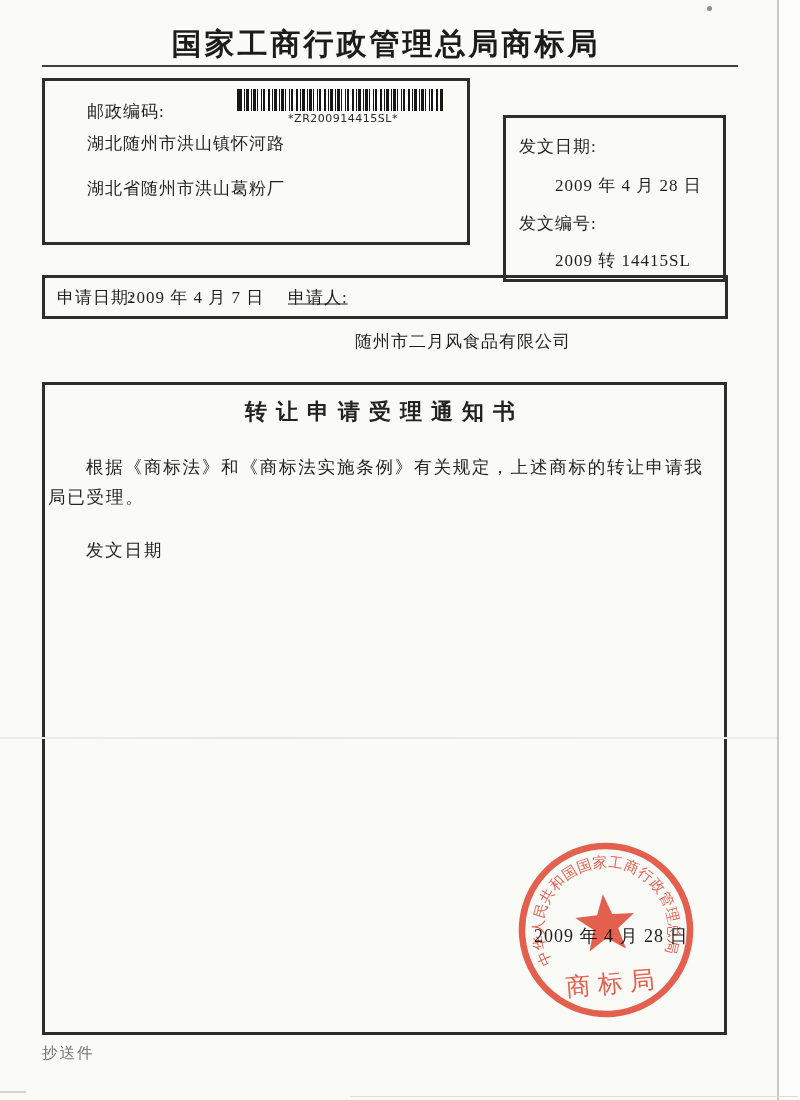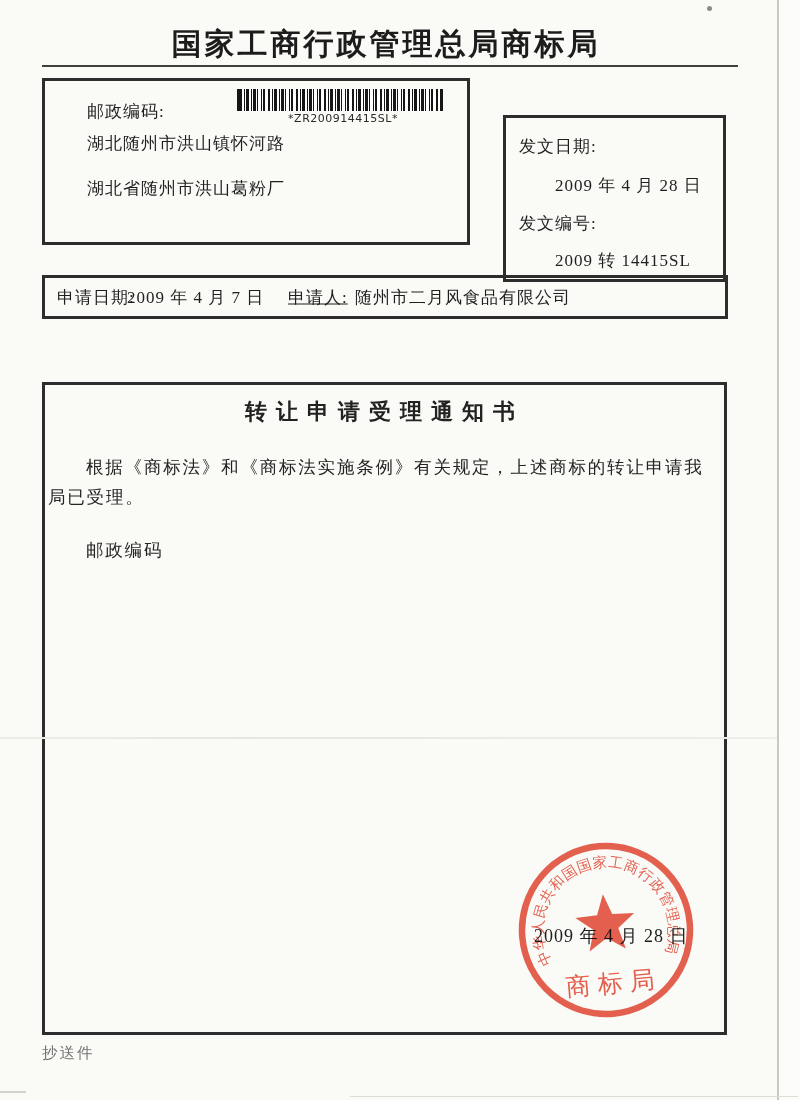--- a/index.html
+++ b/index.html
@@ -51,21 +51,21 @@
   .info-table {
     position:absolute; left:42px; top:275px; width:686px;
     border:3px solid #2d2d2d;
   }
   .info-row { position:relative; height:38px;padding-left:8px; }
   .info-row.second { height:36px; border-top:3px solid #2d2d2d; }
   .info-row span {
     position:absolute; top:50%; transform:translateY(-50%);
     font-size:17px; letter-spacing:1px; white-space:nowrap;
   }
-  .c1 { left:12px; } .c2 { left:82px; } .c3 { left:243px;text-decoration:underline; } .c4 { left:310px; }
+  .c1 { left:12px; } .c2 { left:82px; } .c3 { left:243px;text-decoration:underline; } .c4 { left:310px;margin-top:44px; }
 
   
   .notice-box {
     position:absolute; left:42px; top:382px; width:685px; height:653px;
     border:3px solid #2d2d2d;
   }
   .notice-title {
     position:absolute; left:0; top:12px; width:100%;
     text-align:center; font-size:22px; font-weight:bold; letter-spacing:9px;
     color:#222;
@@ -139,21 +139,21 @@
       <span class="c1">申请日期:</span>
       <span class="c2">2009 年 4 月 7 日</span>
       <span class="c3">申请人:</span>
       <span class="c4">随州市二月风食品有限公司</span>
     </div>
   </div>
 
   <div class="notice-box">
     <div class="notice-title">转让申请受理通知书</div>
     <div class="notice-body">根据《商标法》和《商标法实施条例》有关规定，上述商标的转让申请我局已受理。</div>
-    <div class="notice-closing">邮政编码</div>
+    <div class="notice-closing">发文日期</div>
   </div>
 
   <div class="notice-date">2009 年 4 月 28 日</div>
 
   <div class="seal-wrap">
     <svg width="184" height="184" viewBox="-92 -92 184 184" xmlns="http://www.w3.org/2000/svg">
       <circle cx="0" cy="0" r="84" fill="none" stroke-width="6.5" stroke="#e65442"></circle>
       <polygon transform="translate(0,-5)" points="0,-31 -7.6,-10.5 -29.5,-9.6 -12.4,4 -18.2,25.1 0,13 18.2,25.1 12.4,4 29.5,-9.6 7.6,-10.5" fill="#e65442"></polygon>
       <defs>
         <path id="ringPath" d="M -57.1 26.6 A 63 63 0 1 1 57.1 26.6" fill="none"></path>

